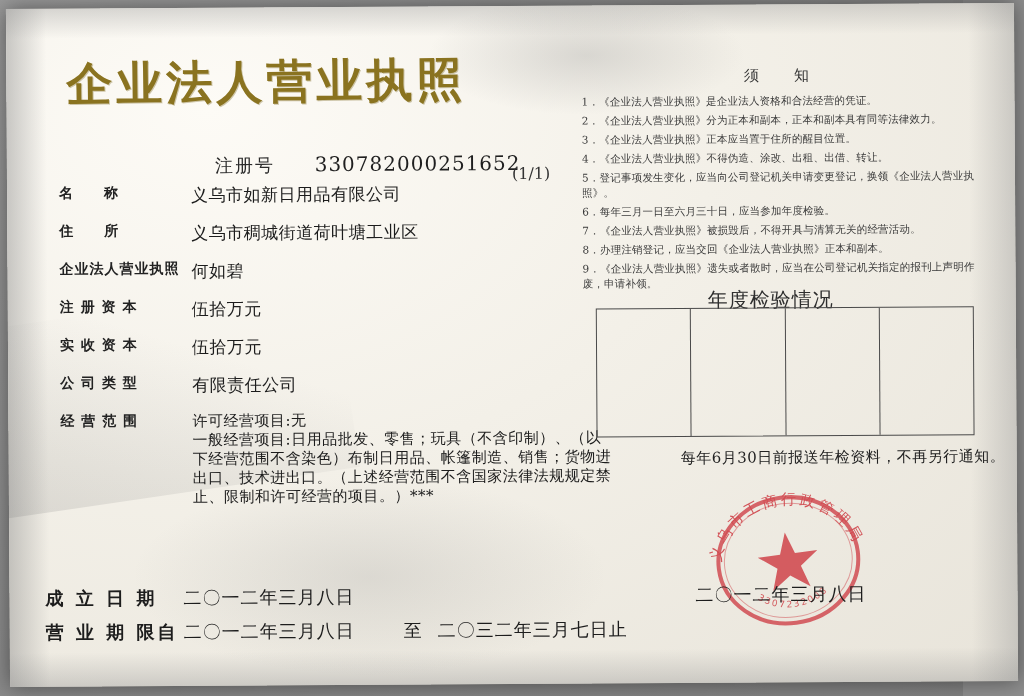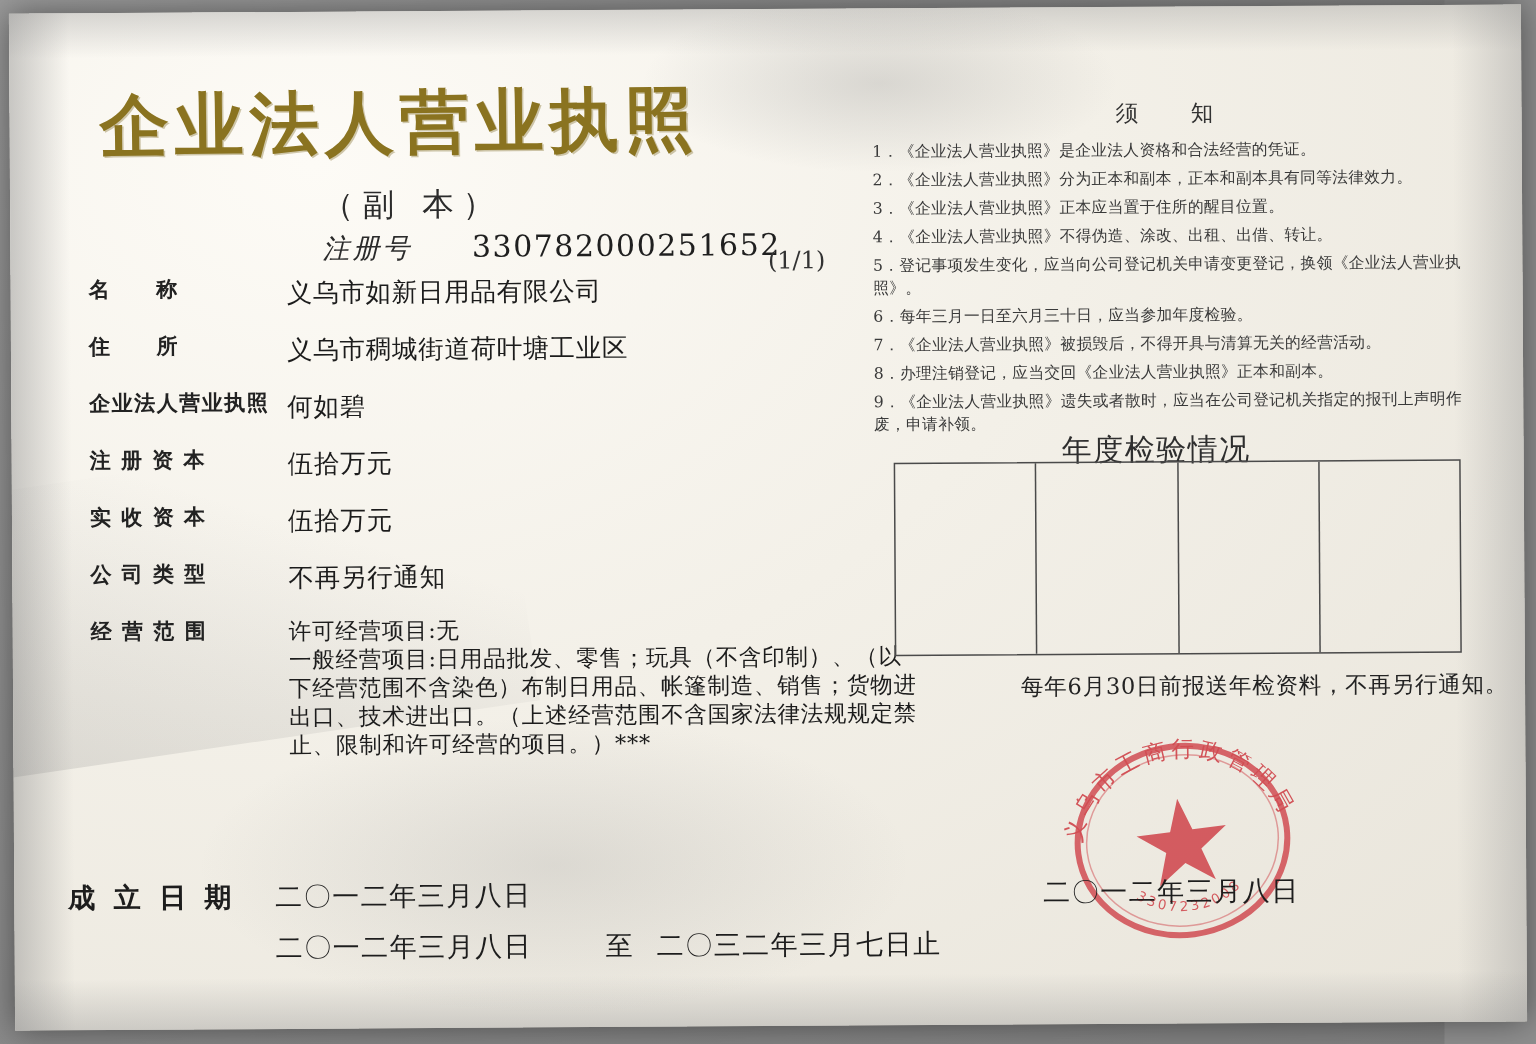--- a/index.html
+++ b/index.html
@@ -82,21 +82,21 @@
     letter-spacing: 6px;
   }
   #reg-row {
     position: absolute;
     left: 208px;
     top: 145px;
     font-family: "DejaVu Serif", serif;
     font-size: 18px;
     color: #2b2b2b;
   }
-  #reg-row .label { letter-spacing: 2px; font-style: italic; }
+  #reg-row .label { letter-spacing: 2px; }
   #reg-row .value {
     margin-left: 34px;
     font-size: 20px;
     letter-spacing: 1px;
     color: #1f1f1f;
   }
   #page-indicator {
     position: absolute;
     left: 505px;
     top: 158px;
@@ -245,36 +245,35 @@
 
     <div class="crease v1"></div>
     <div class="crease v2"></div>
     <div class="crease h1"></div>
     <div class="crease h2"></div>
     <div class="crease diag"></div>
     <div class="crease soft1"></div>
     <div class="crease soft2"></div>
 
     <div id="main-title">企业法人营业执照</div>
-    <div id="subtitle">（副  本）</div>
 
     <div id="reg-row">
       <span class="label">注册号</span>
       <span class="value">330782000251652</span>
     </div>
 
     <div id="page-indicator">(1/1)</div>
 
     <div id="fields">
         <div class="field-row"><span class="field-label">名　　称</span><span class="field-value">义乌市如新日用品有限公司</span></div>
         <div class="field-row"><span class="field-label">住　　所</span><span class="field-value">义乌市稠城街道荷叶塘工业区</span></div>
         <div class="field-row"><span class="field-label">企业法人营业执照</span><span class="field-value">何如碧</span></div>
         <div class="field-row"><span class="field-label">注 册 资 本</span><span class="field-value">伍拾万元</span></div>
         <div class="field-row"><span class="field-label">实 收 资 本</span><span class="field-value">伍拾万元</span></div>
-        <div class="field-row"><span class="field-label">公 司 类 型</span><span class="field-value">不再另行通知</span></div>
+        <div class="field-row"><span class="field-label">公 司 类 型</span><span class="field-value">有限责任公司</span></div>
         <div class="field-row"><span class="field-label">经 营 范 围</span><span class="field-value small">许可经营项目:无<br>一般经营项目:日用品批发、零售；玩具（不含印制）、（以下经营范围不含染色）布制日用品、帐篷制造、销售；货物进出口、技术进出口。（上述经营范围不含国家法律法规规定禁止、限制和许可经营的项目。）***</span></div>
       </div>
 
     <div id="notice">
       <div id="notice-title">须　知</div>
       <div id="notice-items">
           <div class="notice-item">1．《企业法人营业执照》是企业法人资格和合法经营的凭证。</div>
           <div class="notice-item">2．《企业法人营业执照》分为正本和副本，正本和副本具有同等法律效力。</div>
           <div class="notice-item">3．《企业法人营业执照》正本应当置于住所的醒目位置。</div>
           <div class="notice-item">4．《企业法人营业执照》不得伪造、涂改、出租、出借、转让。</div>
@@ -313,20 +312,21 @@
       </svg>
     </div>
 
     <div id="bottom">
       <div class="bottom-row">
         <span class="seg bl p-left">成 立 日 期</span>
         <span class="seg bv p-val1">二〇一二年三月八日</span>
         <span class="seg bv p-right">二〇一二年三月八日</span>
       </div>
       <div class="bottom-row">
+        <span class="seg bl p-left">营 业 期 限自</span>
         <span class="seg bv p-val2">二〇一二年三月八日</span>
         <span class="seg bv p-to">至</span>
         <span class="seg bv p-val3">二〇三二年三月七日止</span>
       </div>
     </div>
 
   </div>
 </div>
 
 </body></html>

